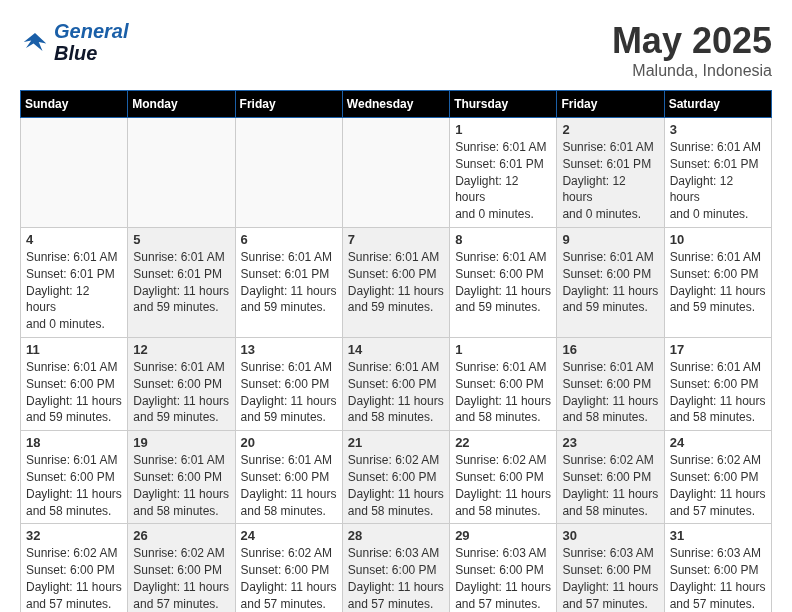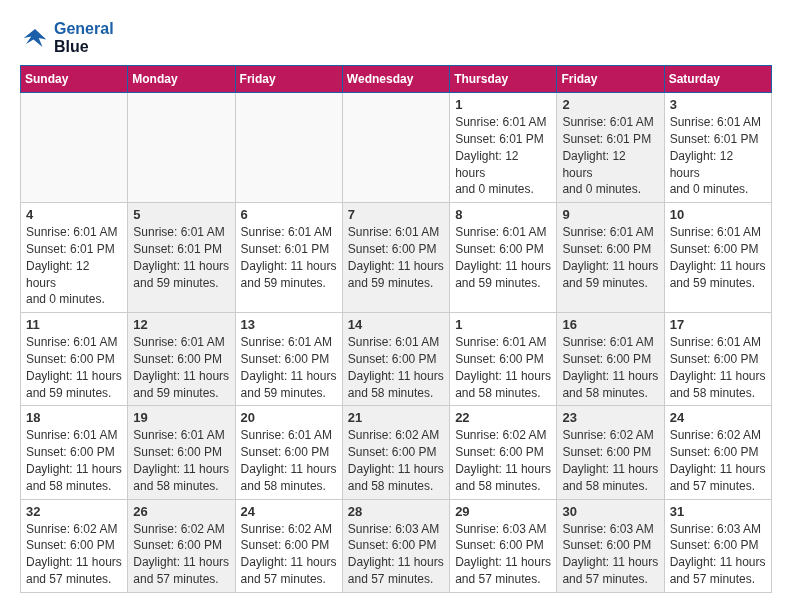--- a/index.html
+++ b/index.html
@@ -15,24 +15,25 @@
       justify-content: space-between;
       align-items: flex-start;
       margin-bottom: 10px;
     }
     .logo {
       display: flex;
       align-items: center;
       gap: 4px;
     }
     .logo-text {
-      font-size: 16px;
+      font-size: 20px;
       font-weight: bold;
       color: #333;
       line-height: 1.1;
+      font-style: italic;
     }
     .logo-text span {
       color: #1a5fa8;
     }
     .logo-bird {
       width: 30px;
       height: 30px;
     }
     .title-block {
       text-align: right;
@@ -45,21 +46,21 @@
     .location {
       font-size: 16px;
       color: #555;
     }
     table {
       width: 100%;
       border-collapse: collapse;
       table-layout: fixed;
     }
     thead th {
-      background-color: #be185d;
+      background-color: #000000;
       color: #fff;
       font-size: 12px;
       font-weight: bold;
       padding: 6px 4px;
       text-align: left;
       border: 1px solid #1a5fa8;
     }
     td {
       vertical-align: top;
       border: 1px solid #ccc;
@@ -94,20 +95,24 @@
 <div class="header">
   <div class="logo">
     <svg class="logo-bird" viewBox="0 0 40 40">
       <polygon points="20,8 35,22 25,20 30,32 18,22 8,28 15,18 5,20" fill="#1a5fa8"></polygon>
     </svg>
     <div class="logo-text">
       <span>General</span><br>
       <span style="color:#0f172a;">Blue</span>
     </div>
   </div>
+  <div class="title-block">
+    <div class="month-title">May 2025</div>
+    <div class="location">Malunda, Indonesia</div>
+  </div>
 </div>
 
 <table>
   <thead>
     <tr>
     <th>Sunday</th>
         <th>Monday</th>
         <th>Friday</th>
         <th>Wednesday</th>
         <th>Thursday</th>

